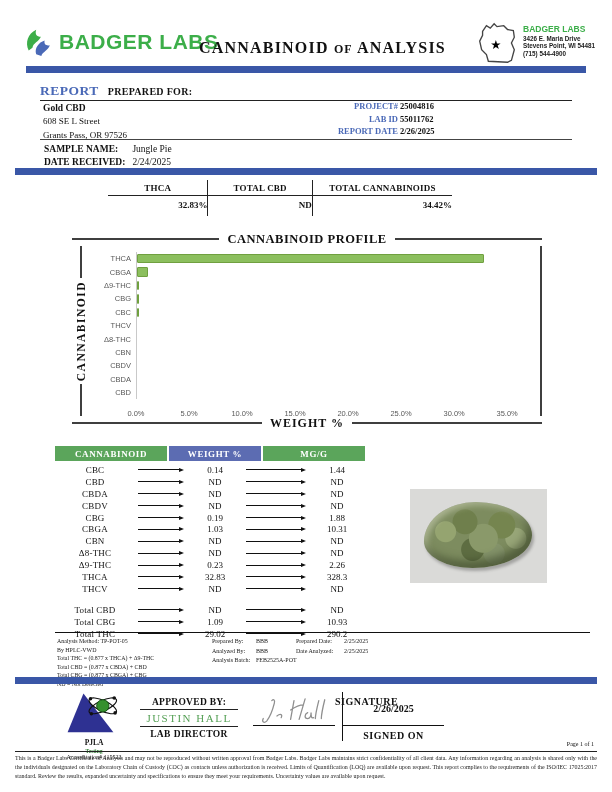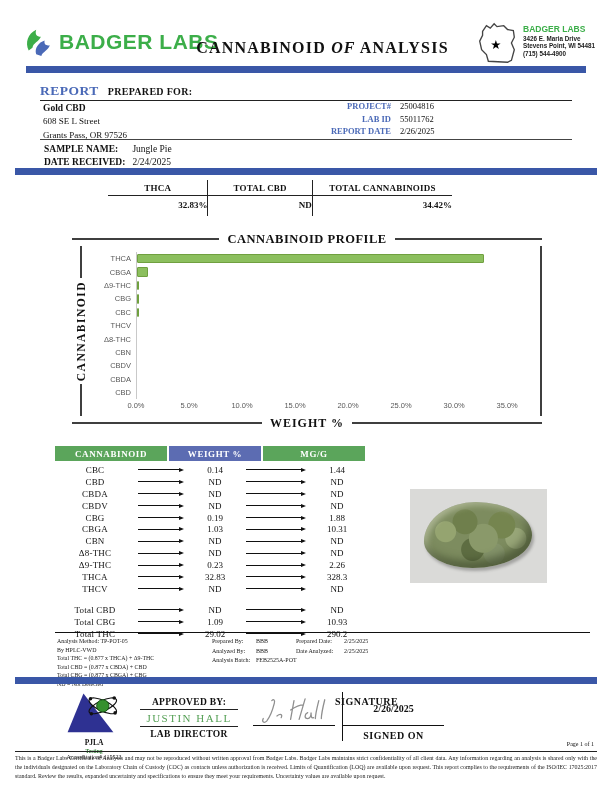--- a/index.html
+++ b/index.html
@@ -11,41 +11,41 @@
   html,body{margin:0;padding:0;background:#fff;}
   #page{position:relative;width:612px;height:792px;background:#fff;overflow:hidden;
         font-family:"Liberation Serif",serif;color:#111;}
 
   
   .logo{position:absolute;top:27px;left:24px;display:flex;align-items:center;gap:5px;}
   .logo-text{font-family:"Liberation Sans",sans-serif;font-weight:700;font-size:21px;
              color:var(--green-brand);letter-spacing:.5px;}
   .doc-title{position:absolute;top:39px;left:175px;width:295px;text-align:center;
              font-weight:700;font-size:16px;letter-spacing:1.2px;}
-  .doc-title .of{font-size:16px;letter-spacing:1px;font-style:italic;}
+  .doc-title .of{font-size:12px;letter-spacing:1px;}
   .lab-card{position:absolute;top:18px;left:474px;width:130px;display:flex;gap:3px;}
   .card-text{font-family:"Liberation Sans",sans-serif;line-height:1.25;padding-top:6px;}
   .card-name{color:var(--green-brand);font-weight:700;font-size:8.5px;}
   .card-line{font-weight:700;font-size:6.3px;color:#222;}
   .bluebar{position:absolute;height:7px;background:var(--blue-bar);}
   #bar1{top:66px;left:26px;right:26px;}
   #bar2{top:168px;left:15px;right:15px;}
   #bar3{top:677px;left:15px;right:15px;}
 
   
   .report-head{position:absolute;top:81px;left:40px;right:40px;border-bottom:1.5px solid #222;
                padding-bottom:1px;}
   .report-word{color:var(--blue-text);font-weight:700;font-size:13.5px;letter-spacing:.5px;}
   .prepared{font-weight:700;font-size:10px;margin-left:5px;letter-spacing:.3px;}
   .client{position:absolute;top:101px;left:43px;font-size:9px;line-height:1.5;}
   .client-name{font-weight:700;font-size:9.5px;}
   #meta{position:absolute;top:100px;left:290px;width:168px;font-size:8.5px;}
   .meta-row{display:flex;line-height:12.5px;}
   .meta-label{color:var(--blue-text);font-weight:700;flex:1;text-align:right;}
-  .meta-value{width:58px;margin-left:9px;}
+  .meta-value{width:58px;margin-left:2px;font-weight:bold;}
   .client-sep{position:absolute;top:139px;left:40px;right:40px;border-top:1px solid #444;}
   .sample{position:absolute;top:143px;left:44px;font-size:9.5px;line-height:1.35;}
   .sample-label{font-weight:700;display:inline-block;width:86px;}
 
   
   #summary{position:absolute;top:180px;left:108px;width:344px;display:flex;}
   .sum-col{text-align:center;}
   .sum-col:nth-child(1){width:100px;} .sum-col:nth-child(2){width:104px;} .sum-col:nth-child(3){width:140px;}
   .sum-col + .sum-col{border-left:1.2px solid #222;}
   .sum-label{font-weight:700;font-size:9px;padding:3px 0 2px;border-bottom:1.2px solid #222;letter-spacing:.2px;}
@@ -63,21 +63,21 @@
   .chart-left{width:18px;display:flex;flex-direction:column;align-items:center;}
   .cvline{width:2px;flex:1;background:#3f3f3f;}
   .ylab{font-family:"Liberation Serif",serif;font-weight:700;font-size:11.5px;letter-spacing:1.5px;
         writing-mode:vertical-rl;transform:rotate(180deg);padding:3px 0;}
   .plot{flex:1;padding-top:6px;}
   .crow{display:flex;align-items:center;height:13.4px;}
   .clab{width:41px;text-align:right;padding-right:5px;font-size:7.5px;color:var(--chart-text);}
   .ctrack{flex:1;position:relative;height:100%;border-left:1px solid #c9c9c9;}
   .cbar{position:absolute;top:2px;bottom:2px;left:0;background:var(--bar-fill);
         border:1px solid var(--bar-border);border-radius:1px;box-sizing:border-box;}
-  #chart-ticks{position:relative;height:12px;margin-left:46px;margin-top:2px;}
+  #chart-ticks{position:relative;height:12px;margin-left:46px;margin-top:10px;}
   .ctick{position:absolute;transform:translateX(-50%);font-size:7.5px;color:var(--chart-text);}
   .chart-right{width:2px;background:#3f3f3f;}
 
   
   #rtable{position:absolute;top:446px;left:55px;width:310px;}
   .thead{display:grid;grid-template-columns:112px 92px 102px;gap:2px;text-align:center;}
   .th{color:#fff;font-weight:700;font-size:9px;letter-spacing:.6px;padding:2.5px 0;}
   .th-green{background:var(--green-header);} .th-indigo{background:var(--indigo-header);}
   #tbody{margin-top:3px;}
   .trow{display:grid;grid-template-columns:80px 52px 56px 66px 56px;align-items:center;

